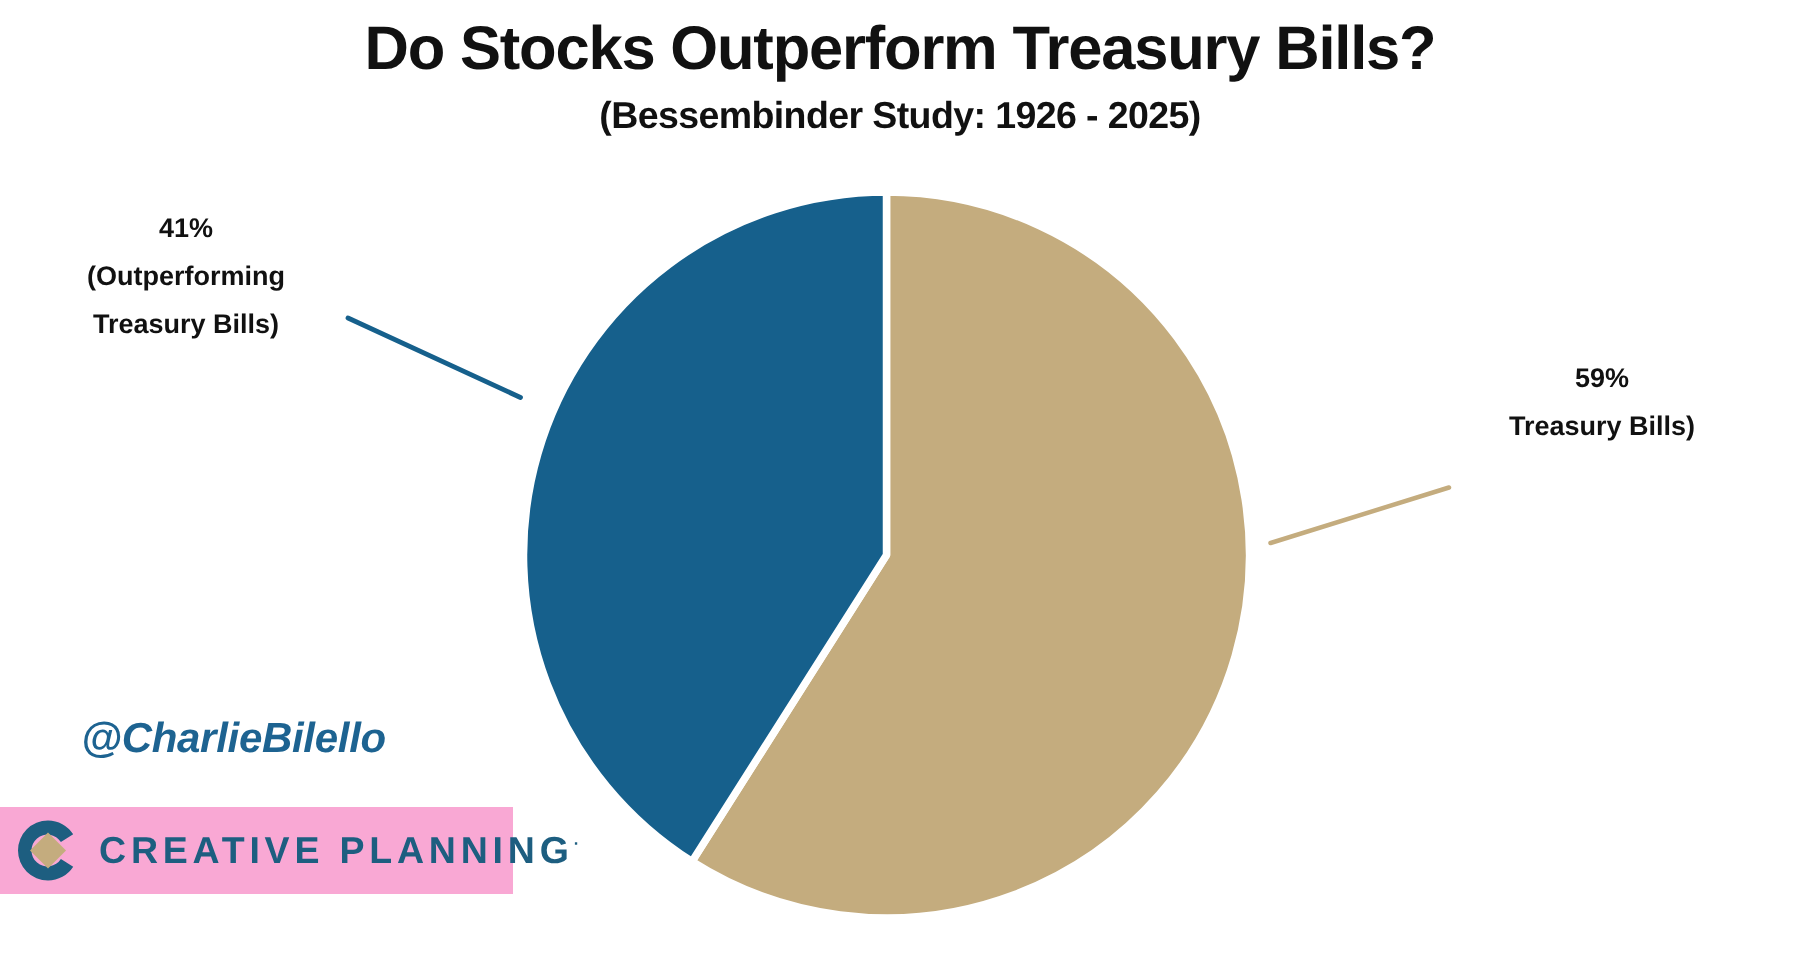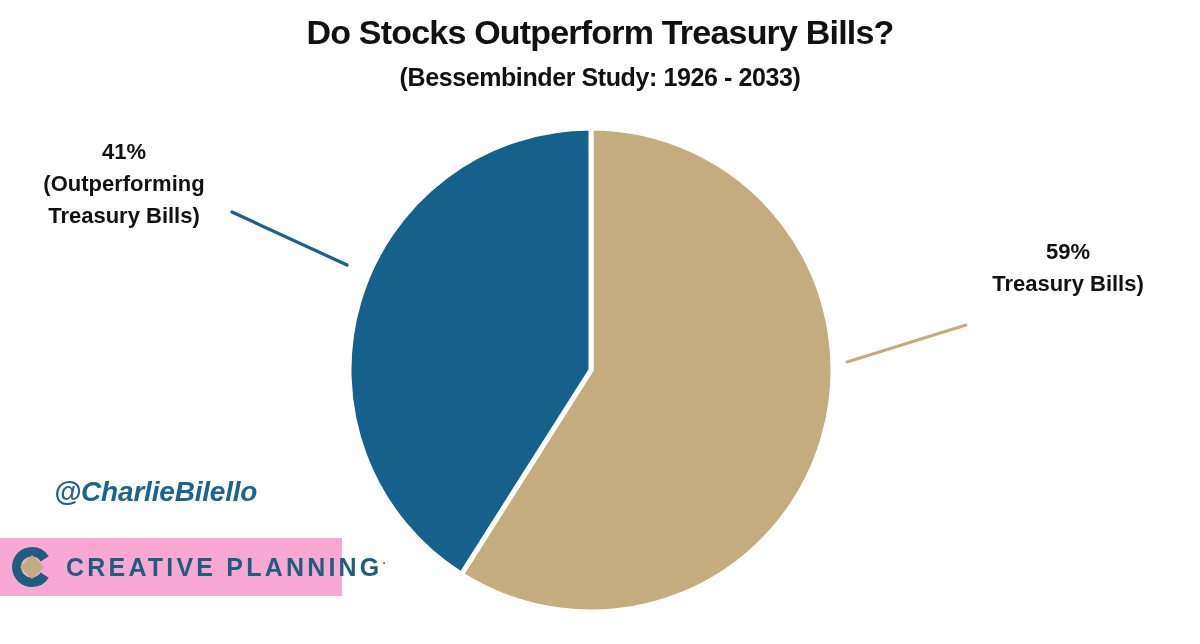--- a/index.html
+++ b/index.html
@@ -18,21 +18,21 @@
     overflow: hidden;
   }
 
   
   #chart-title {
     position: absolute;
     left: 0;
     top: 9px;
     width: 1200px;
     text-align: center;
-    font-size: 34px;
+    font-size: 41px;
     font-weight: bold;
     color: #111111;
     letter-spacing: -0.8px;
     line-height: 46px;
     white-space: nowrap;
   }
   #chart-subtitle {
     position: absolute;
     left: 0;
     top: 62px;
@@ -51,21 +51,21 @@
     position: absolute;
     left: 0;
     top: 0;
     width: 1200px;
     height: 644px;
   }
 
   
   .callout {
     position: absolute;
-    font-size: 22px;
+    font-size: 18px;
     font-weight: bold;
     color: #111111;
     line-height: 32px;
     text-align: center;
   }
   #callout-left {
     left: 8px;
     top: 136px;
     width: 232px;
   }
@@ -120,21 +120,21 @@
     letter-spacing: 0;
   }
 </style>
 </head>
 <body>
 
 <div id="page">
 
   <div id="chart-title">Do Stocks Outperform Treasury Bills?</div>
 
-  <div id="chart-subtitle">(Bessembinder Study: 1926 - 2033)</div>
+  <div id="chart-subtitle">(Bessembinder Study: 1926 - 2025)</div>
 
   <svg id="pie-wrap" viewBox="0 0 1200 644">
     <g id="pie-slices">
         <path d="M 591 370 L 591 128 A 242 242 0 1 1 461.3299156150829 574.3273579714877 Z" fill="#C4AC7E" stroke="#ffffff" stroke-width="5" stroke-linejoin="round"></path>
         <path d="M 591 370 L 461.3299156150829 574.3273579714877 A 242 242 0 0 1 591 128 Z" fill="#16608C" stroke="#ffffff" stroke-width="5" stroke-linejoin="round"></path>
       </g>
     <line id="leader-left" x1="232" y1="212" x2="347" y2="265" stroke-width="3.2" stroke-linecap="round" stroke="#16608C"></line>
     <line id="leader-right" x1="847" y1="362" x2="966" y2="325" stroke-width="3" stroke-linecap="round" stroke="#C4AC7E"></line>
   </svg>
 

